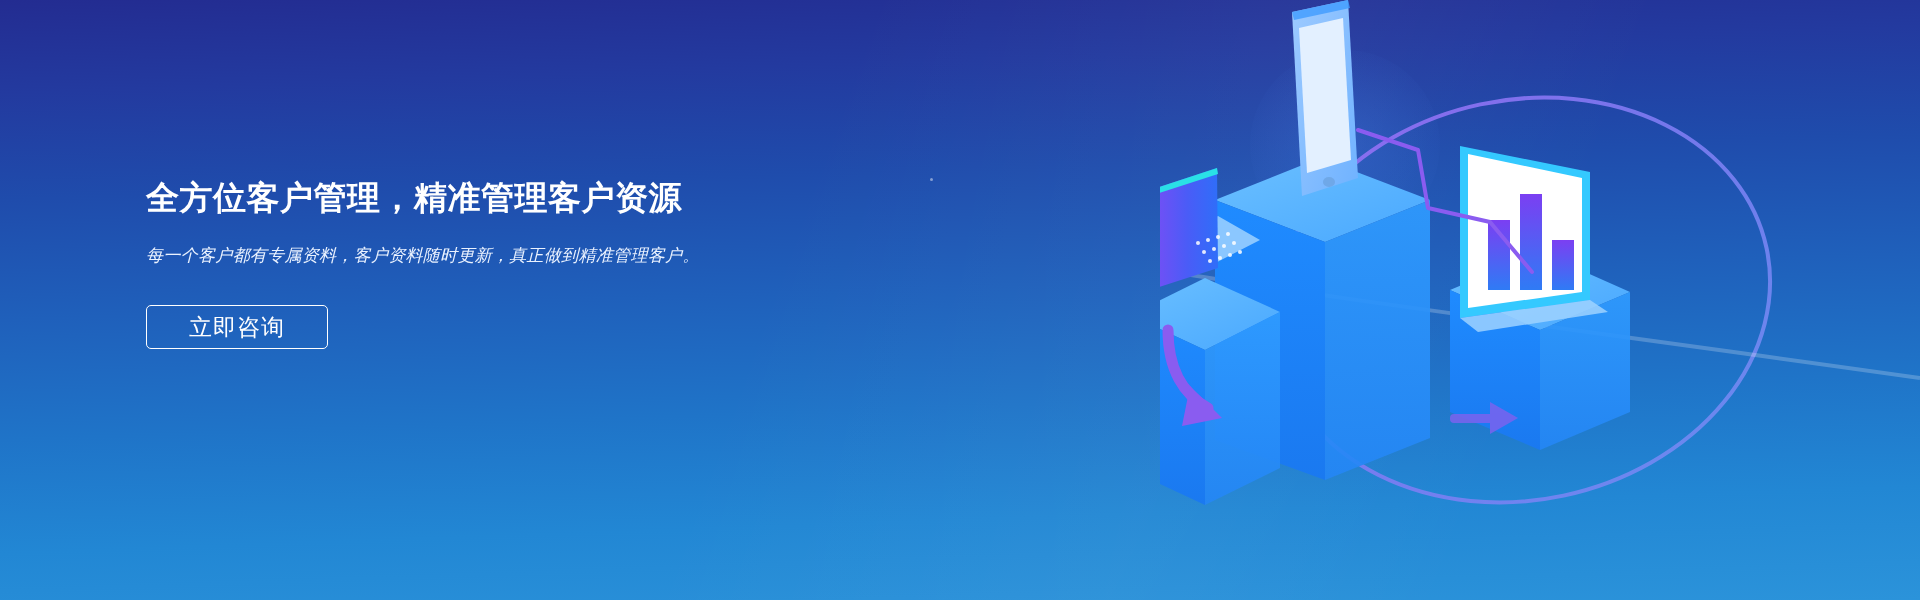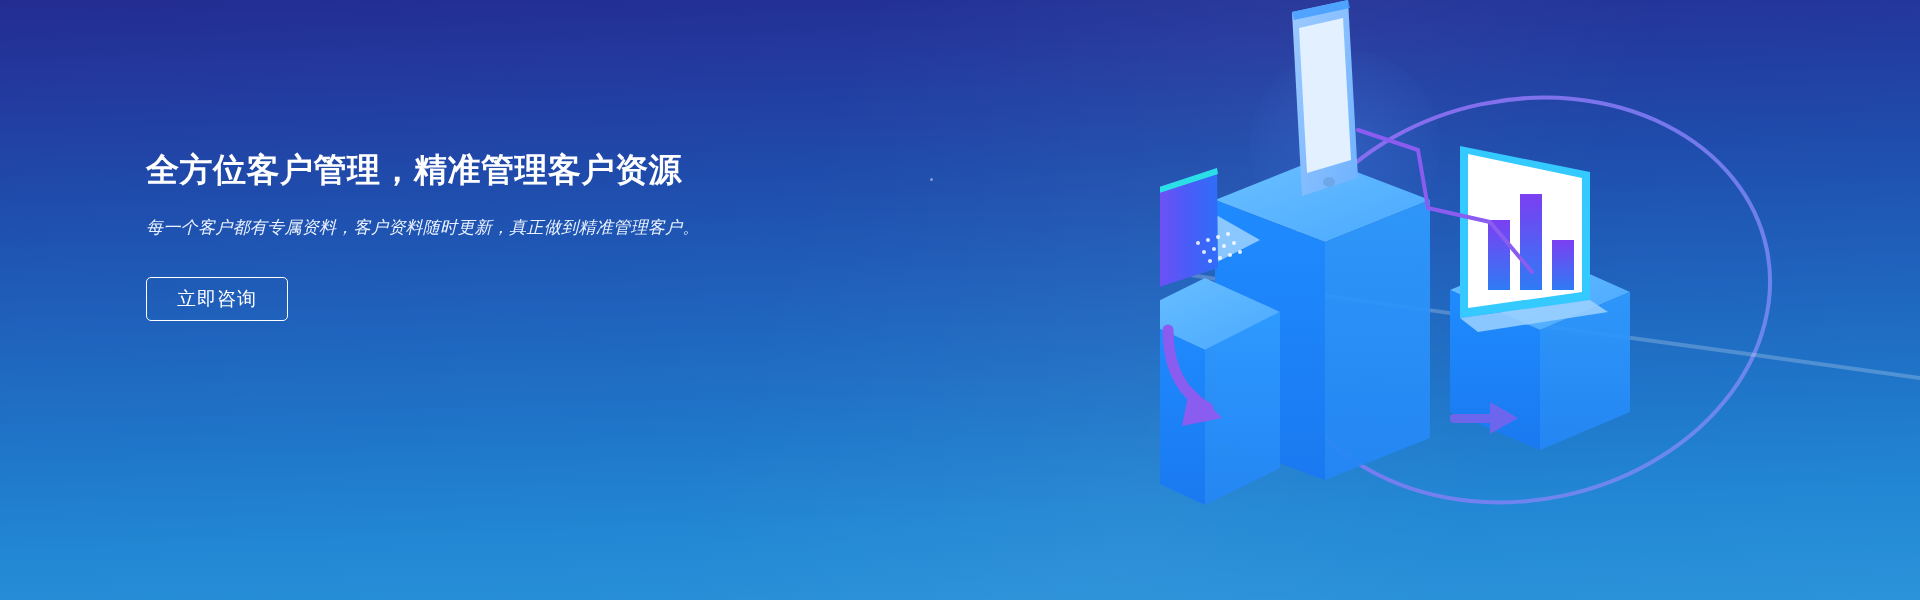--- a/index.html
+++ b/index.html
@@ -19,21 +19,21 @@
   #banner .sheen {
     position: absolute;
     inset: 0;
     background: linear-gradient(110deg, rgba(255,255,255,0.00) 40%, rgba(255,255,255,0.035) 62%, rgba(255,255,255,0.00) 78%);
     pointer-events: none;
   }
   
   .copy {
     position: absolute;
     left: 146px;
-    top: 148px;
+    top: 176px;
     width: 640px;
   }
   .headline {
     margin: 0;
     color: #ffffff;
     font-size: 33px;
     line-height: 44px;
     font-weight: bold;
     letter-spacing: 0.5px;
     white-space: nowrap;
@@ -43,27 +43,27 @@
     color: #eaf2ff;
     font-size: 17px;
     line-height: 27px;
     width: 592px;
     letter-spacing: 0.3px;
     font-style: italic;
   }
   .cta {
     display: inline-block;
     margin-top: 36px;
-    padding: 0 30px;
+    padding: 0 42px;
     height: 44px;
     line-height: 42px;
     border: 1.5px solid #ffffff;
     border-radius: 5px;
     color: #ffffff;
-    font-size: 19px;
+    font-size: 23px;
     letter-spacing: 1px;
     background: transparent;
     cursor: pointer;
     box-sizing: border-box;
     white-space: nowrap;
   }
 
   
   .art {
     position: absolute;

